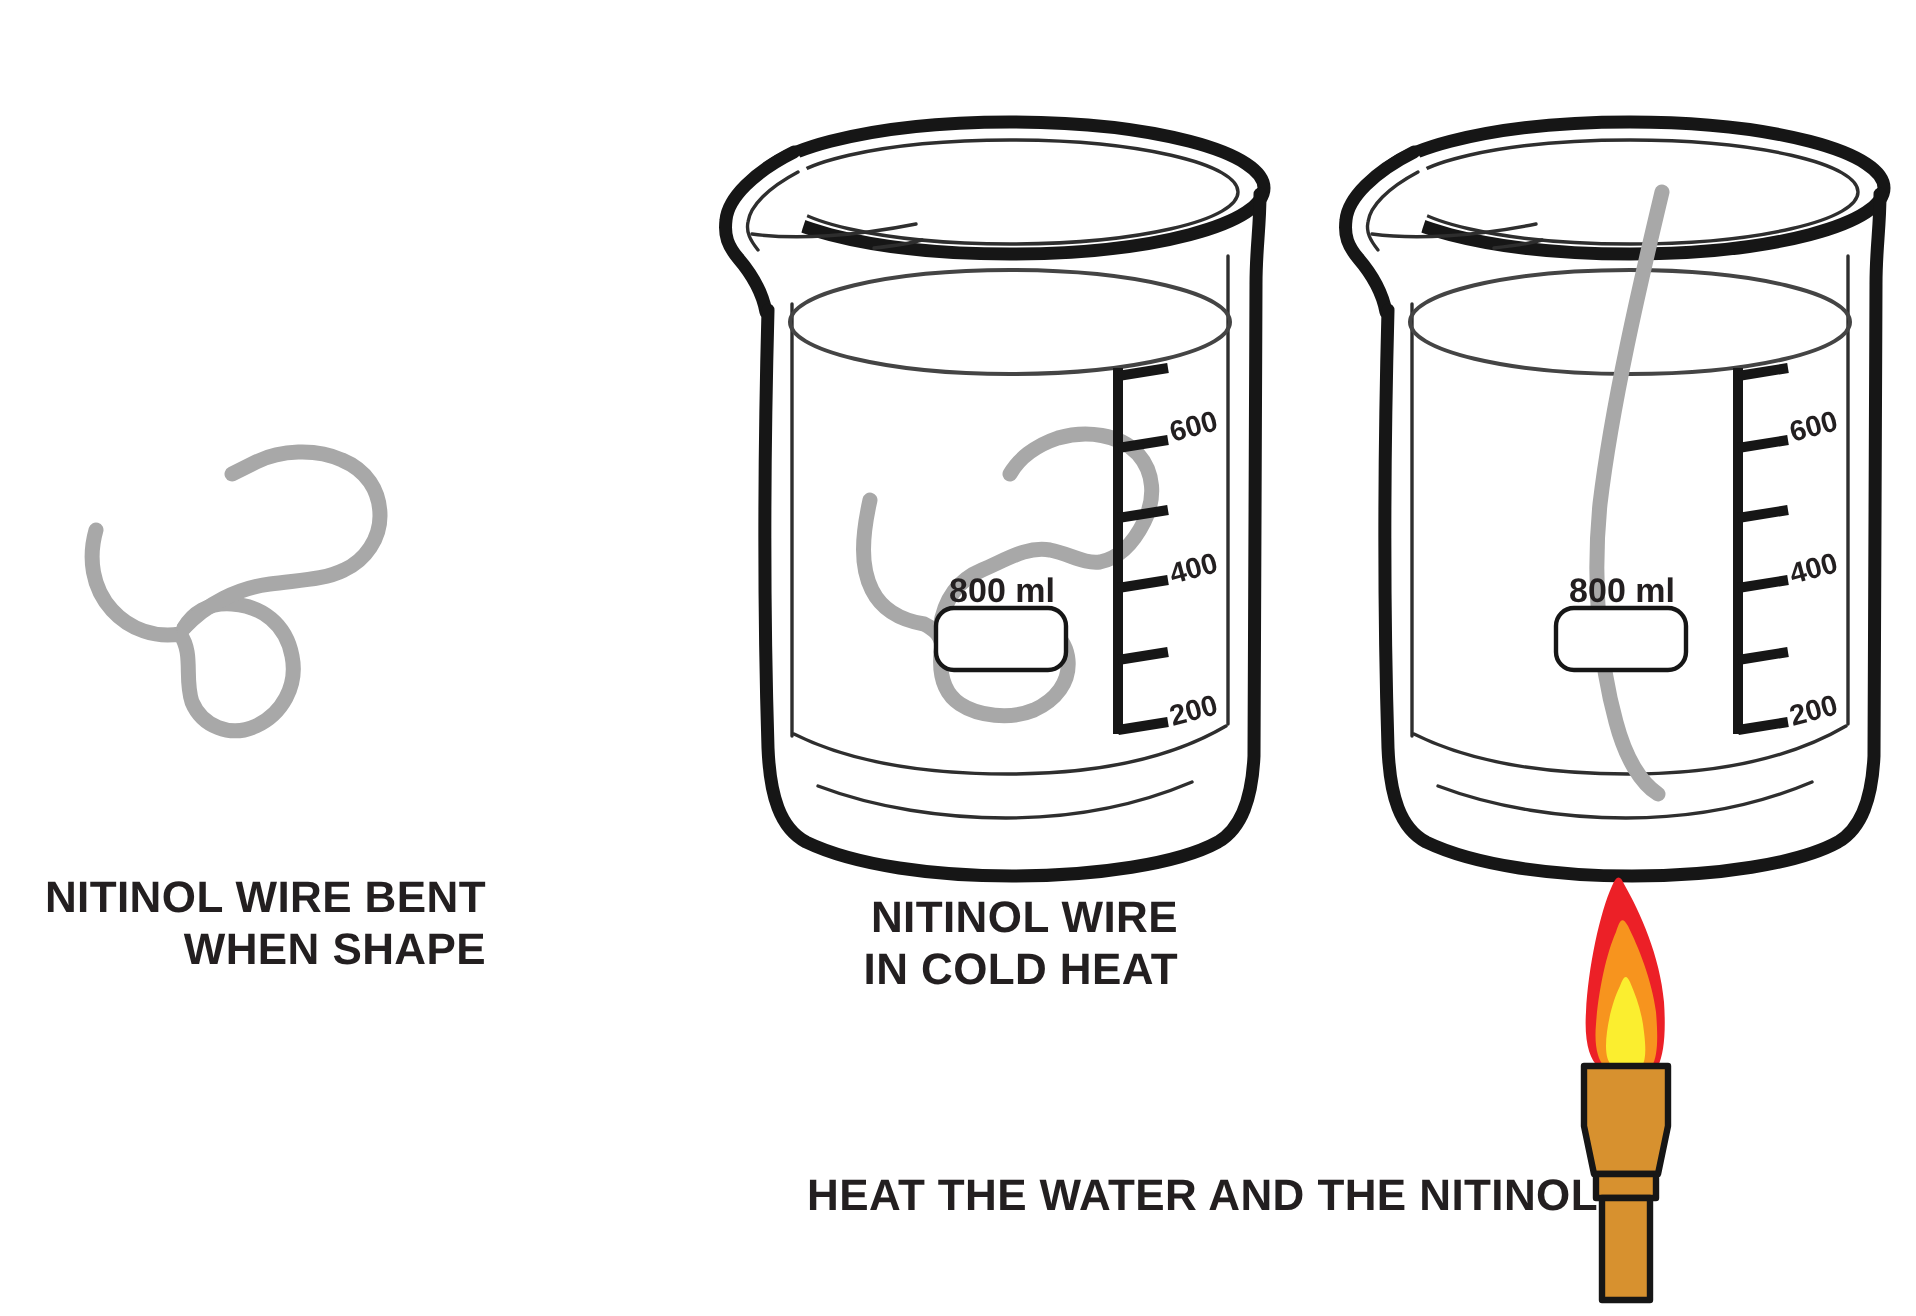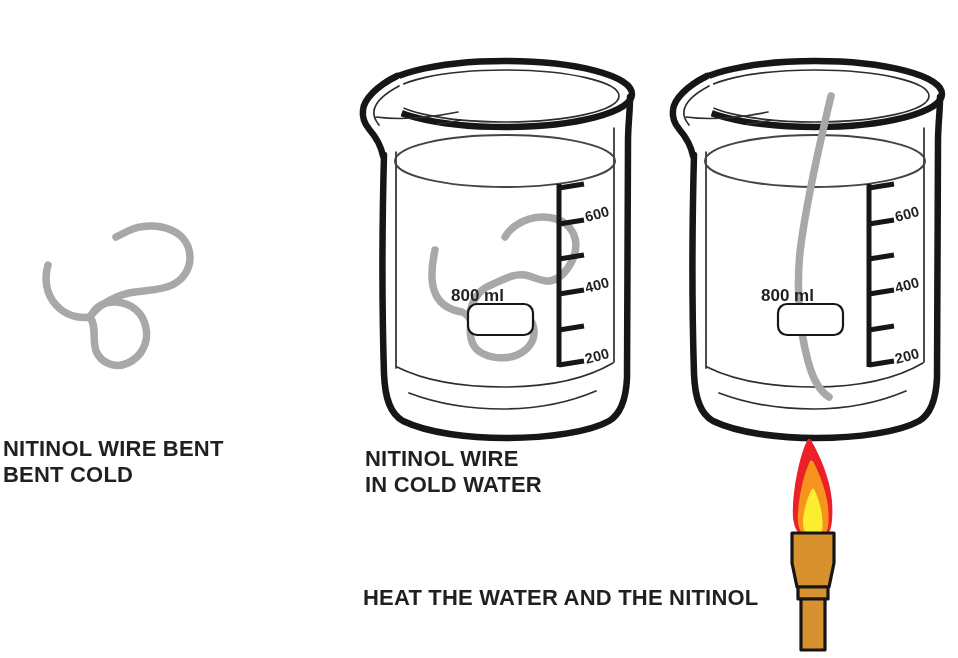--- a/index.html
+++ b/index.html
@@ -3,26 +3,26 @@
 <meta charset="utf-8">
 <style>
   html,body{margin:0;padding:0;background:#fff;}
   .stage{
     position:relative;width:958px;height:658px;overflow:hidden;
     background:var(--background,#fff);
     font-family:"Liberation Sans",sans-serif;
   }
   .stage svg{position:absolute;left:0;top:0;}
   .caption{
-    position:absolute;text-align:left;font-weight:bold;
+    position:absolute;text-align:right;font-weight:bold;
     color:var(--text,#231f20);font-size:22px;line-height:26px;letter-spacing:.2px;
   }
   .caption div{white-space:nowrap;}
   .ml-label{
-    position:absolute;width:100px;font-weight:bold;
+    position:absolute;width:100px;text-align:center;font-weight:bold;
     color:var(--text,#231f20);font-size:17px;line-height:17px;
   }
   .tick-num{
     position:absolute;width:44px;text-align:center;font-weight:bold;
     color:var(--text,#231f20);font-size:14.5px;line-height:16px;
     transform:rotate(-15deg);
   }
   
   .ink{stroke:var(--outline,#161616);fill:none;stroke-linecap:round;stroke-linejoin:round;}
   .thick{stroke-width:6.5;}
@@ -114,25 +114,25 @@
   <div class="tick-num" style="left:575px;top:206px;">600</div>
   <div class="tick-num" style="left:575px;top:277px;">400</div>
   <div class="tick-num" style="left:575px;top:348px;">200</div>
 
   <div class="tick-num" style="left:885px;top:206px;">600</div>
   <div class="tick-num" style="left:885px;top:277px;">400</div>
   <div class="tick-num" style="left:885px;top:348px;">200</div>
 
   <div class="caption" style="left:3px;top:436px;width:240px;">
     <div>NITINOL WIRE BENT</div>
-    <div>BENT COLD</div>
+    <div>WHEN SHAPE</div>
   </div>
 
   <div class="caption" style="left:365px;top:446px;width:224px;">
     <div>NITINOL WIRE</div>
-    <div>IN COLD WATER</div>
+    <div>IN COLD HEAT</div>
   </div>
 
   <div class="caption" style="left:363px;top:584px;width:436px;line-height:27px;">
     <div>HEAT THE WATER AND THE NITINOL</div>
   </div>
 
 </div>
 
 </body></html>

